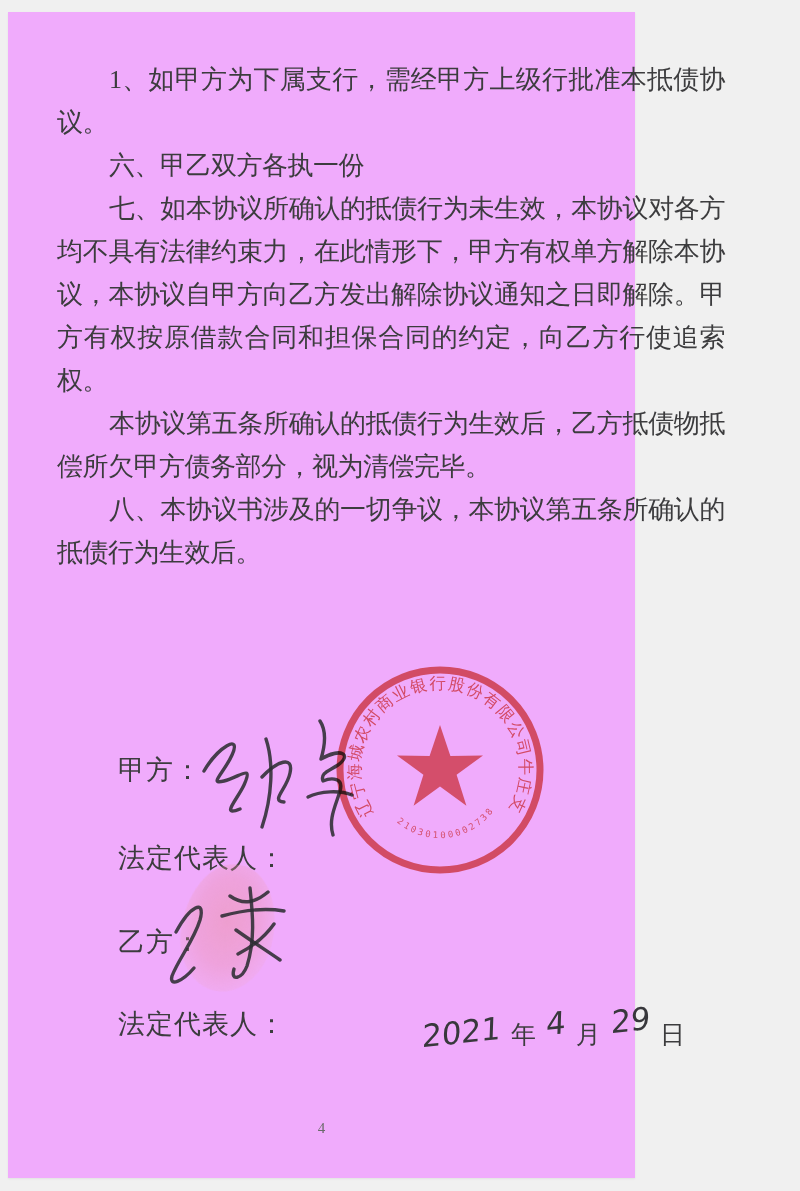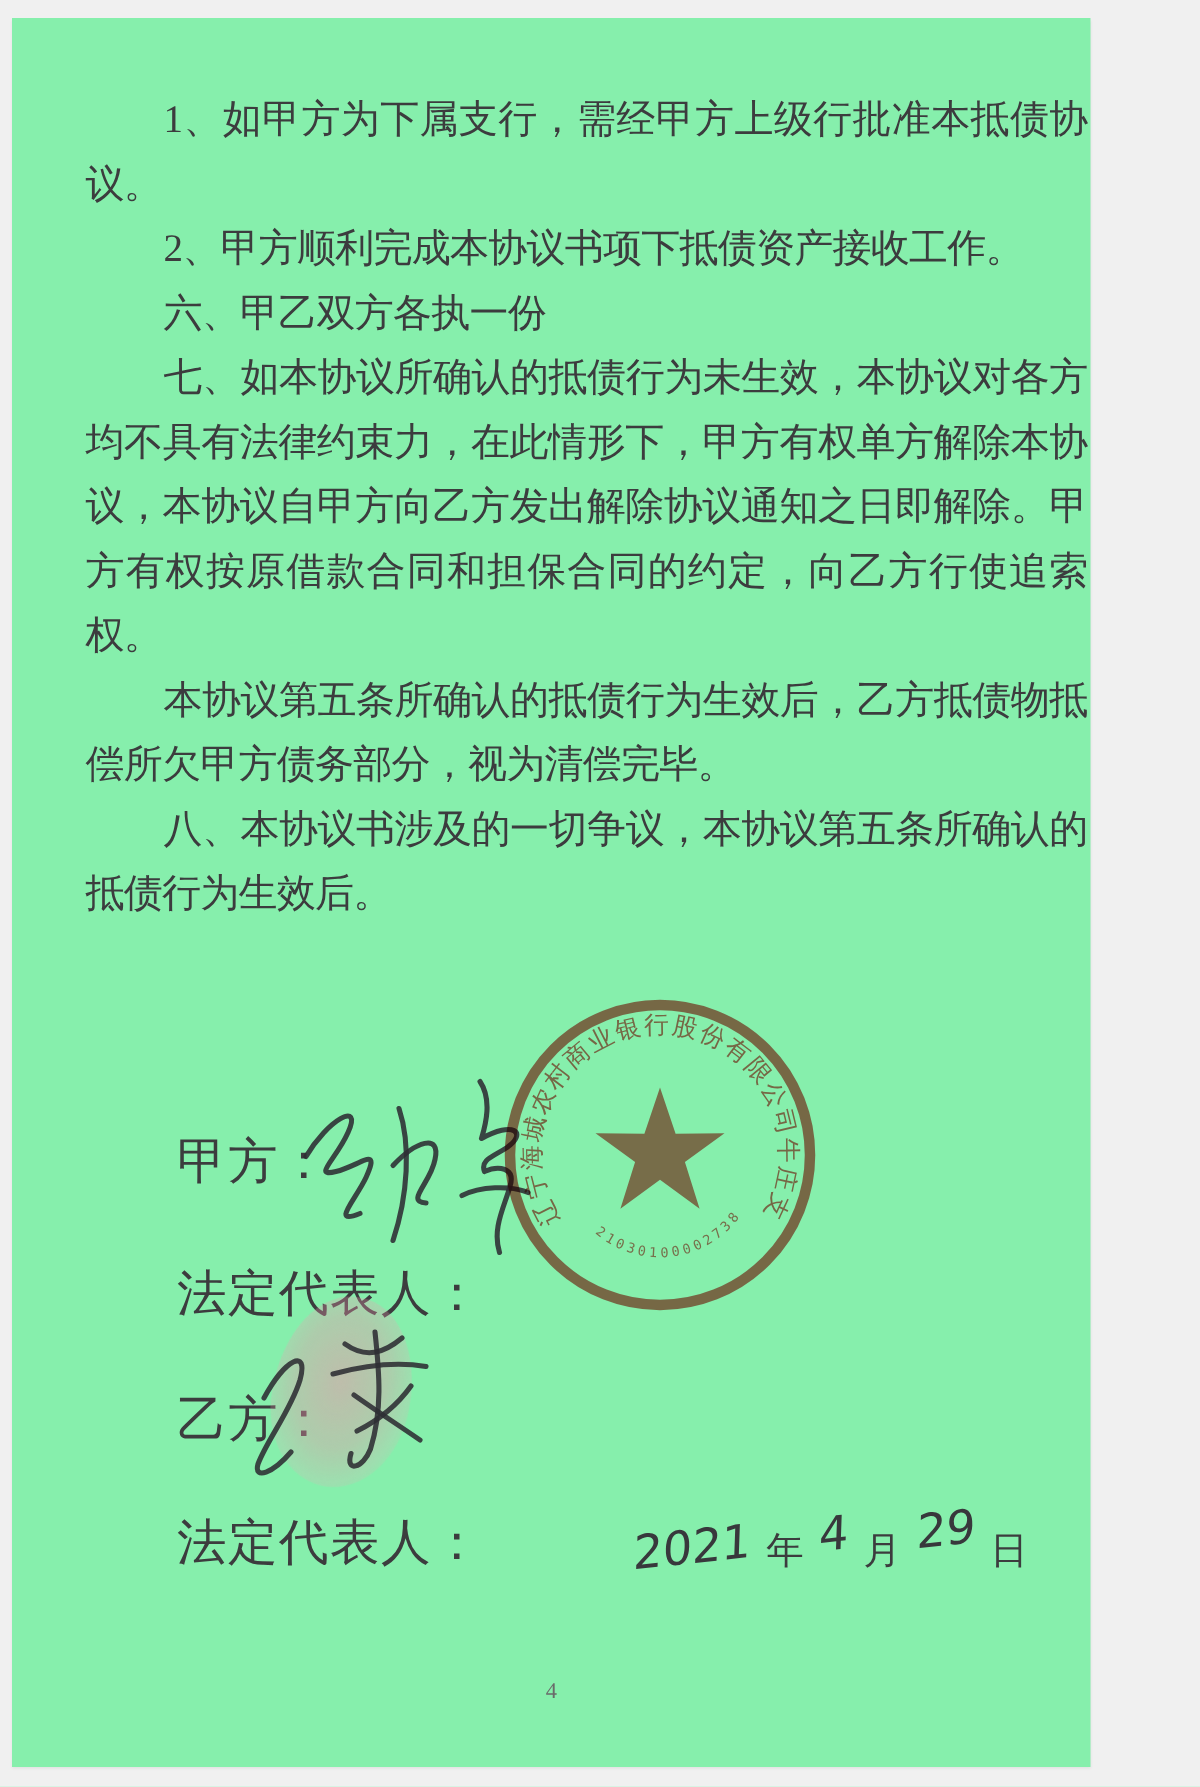--- a/index.html
+++ b/index.html
@@ -5,40 +5,40 @@
   html,body{margin:0;padding:0;}
   body{
     width:800px;height:1191px;
     background:#f0f0f0;
     overflow:hidden;
     font-family:"Liberation Serif","DejaVu Serif",serif;
     position:relative;
   }
   .paper{
     position:absolute;left:8px;top:12px;
-    width:719px;height:1166px;
-    background:#86efac;
+    width:627px;height:1166px;
+    background:#f0abfc;
     box-shadow:0 1px 2px rgba(0,0,0,0.06);
   }
   .body-text{
     position:absolute;left:49px;top:46px;width:668px;
   }
   .para{
     margin:0;
     font-size:26px;
     line-height:43px;
     letter-spacing:-0.5px;
     color:#3c3c3e;
     text-indent:2em;
     text-align:justify;
     text-align-last:left;
   }
   .sig-label{
     position:absolute;
-    font-size:33px;
+    font-size:27px;
     color:#3c3c3e;
     letter-spacing:1px;
     white-space:nowrap;
     font-family:Liberation Mono, monospace;
   }
   
   .fingerprint{
     position:absolute;left:174px;top:852px;width:92px;height:128px;
     border-radius:50% 48% 52% 50%/55% 52% 48% 45%;
     background:
@@ -80,21 +80,20 @@
     font-family:"Liberation Serif","DejaVu Serif",serif;
   }
 </style>
 </head>
 <body>
 
 <div class="paper">
 
   <div class="body-text">
       <p class="para">1、如甲方为下属支行，需经甲方上级行批准本抵债协议。</p>
-      <p class="para">2、甲方顺利完成本协议书项下抵债资产接收工作。</p>
       <p class="para">六、甲乙双方各执一份</p>
       <p class="para">七、如本协议所确认的抵债行为未生效，本协议对各方均不具有法律约束力，在此情形下，甲方有权单方解除本协议，本协议自甲方向乙方发出解除协议通知之日即解除。甲方有权按原借款合同和担保合同的约定，向乙方行使追索权。</p>
       <p class="para">本协议第五条所确认的抵债行为生效后，乙方抵债物抵偿所欠甲方债务部分，视为清偿完毕。</p>
       <p class="para">八、本协议书涉及的一切争议，本协议第五条所确认的抵债行为生效后。</p>
     </div>
 
   <div class="sig-label" style="left:110px;top:740px;">甲方：</div>
   <div class="sig-label" style="left:110px;top:828px;">法定代表人：</div>
   <div class="sig-label" style="left:110px;top:912px;">乙方：</div>
   <div class="sig-label" style="left:110px;top:994px;">法定代表人：</div>

